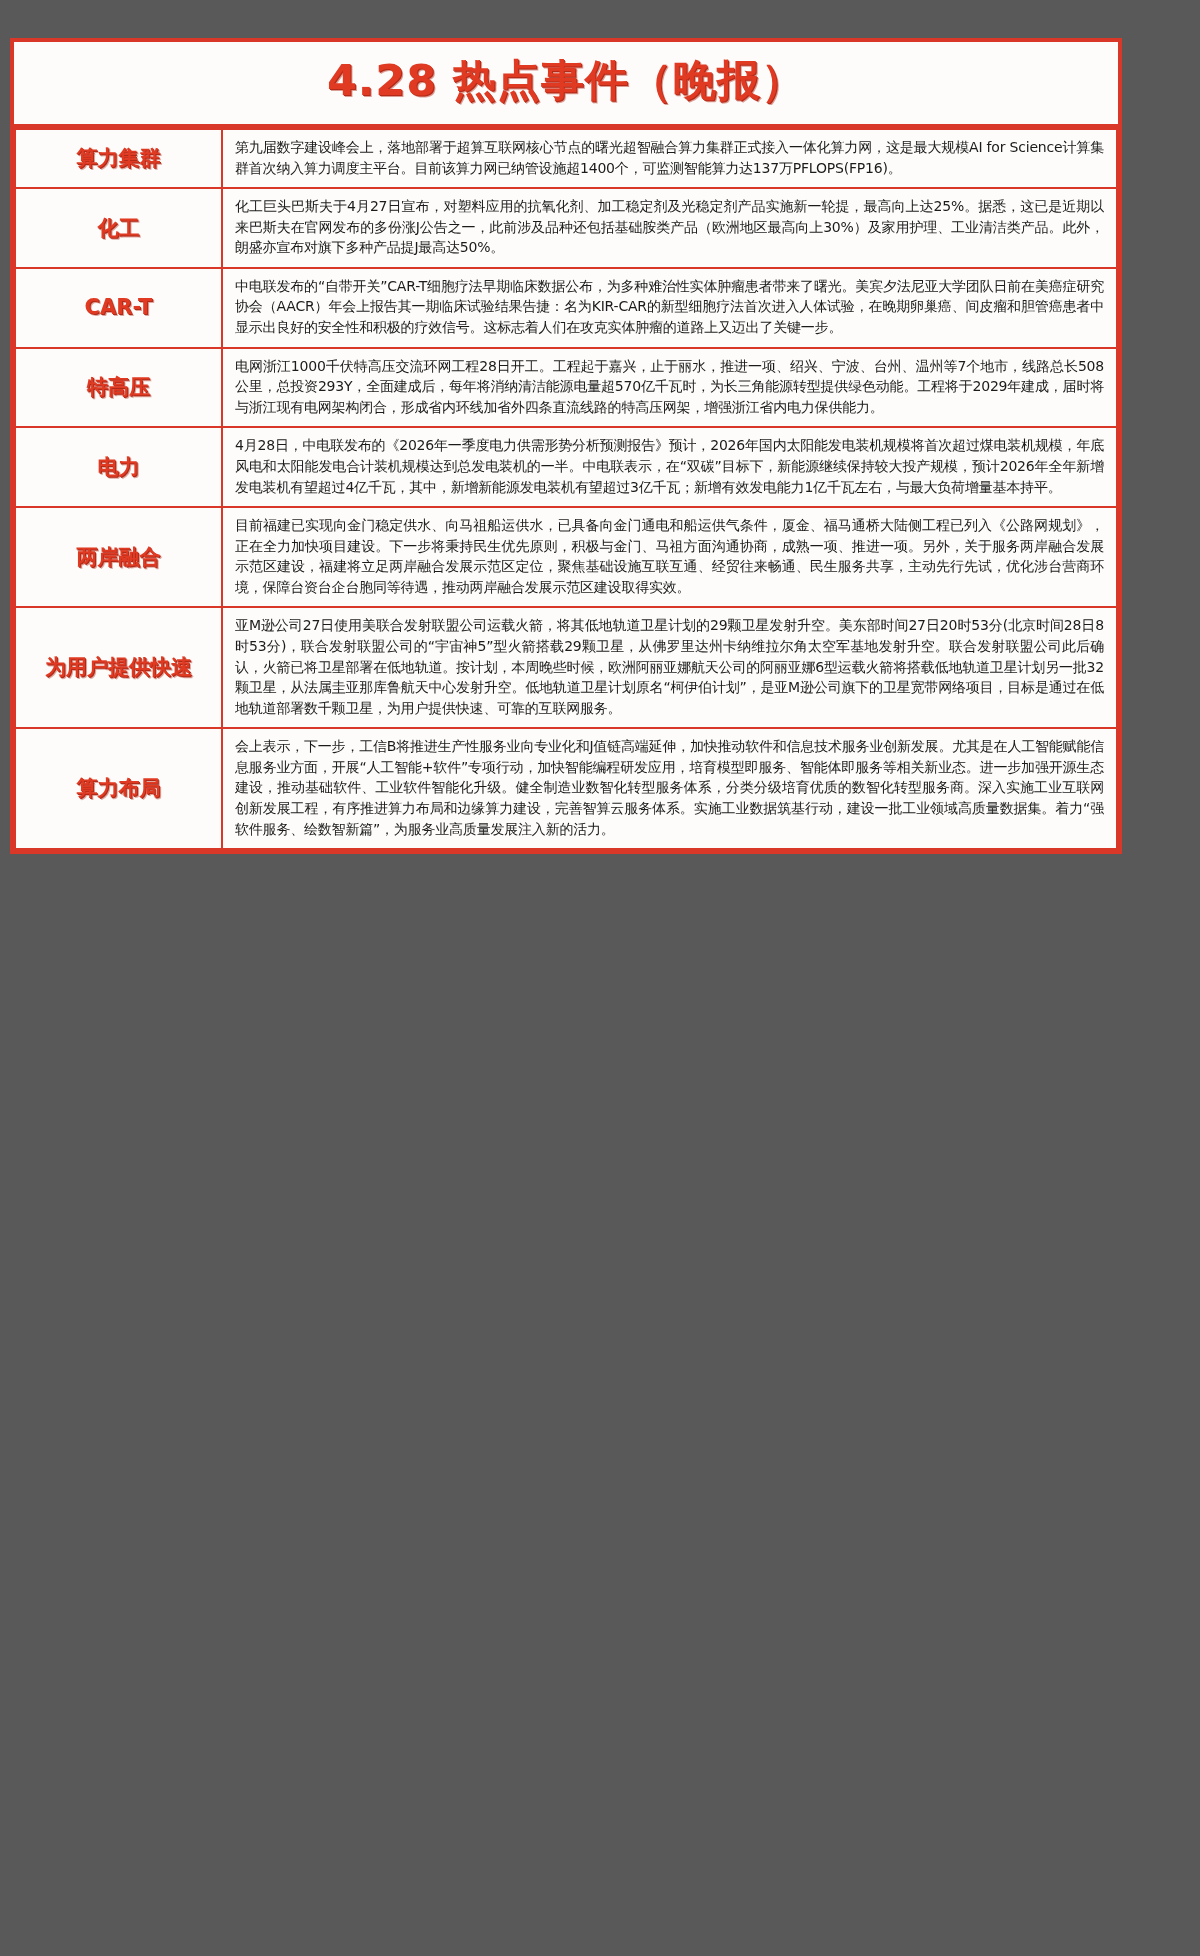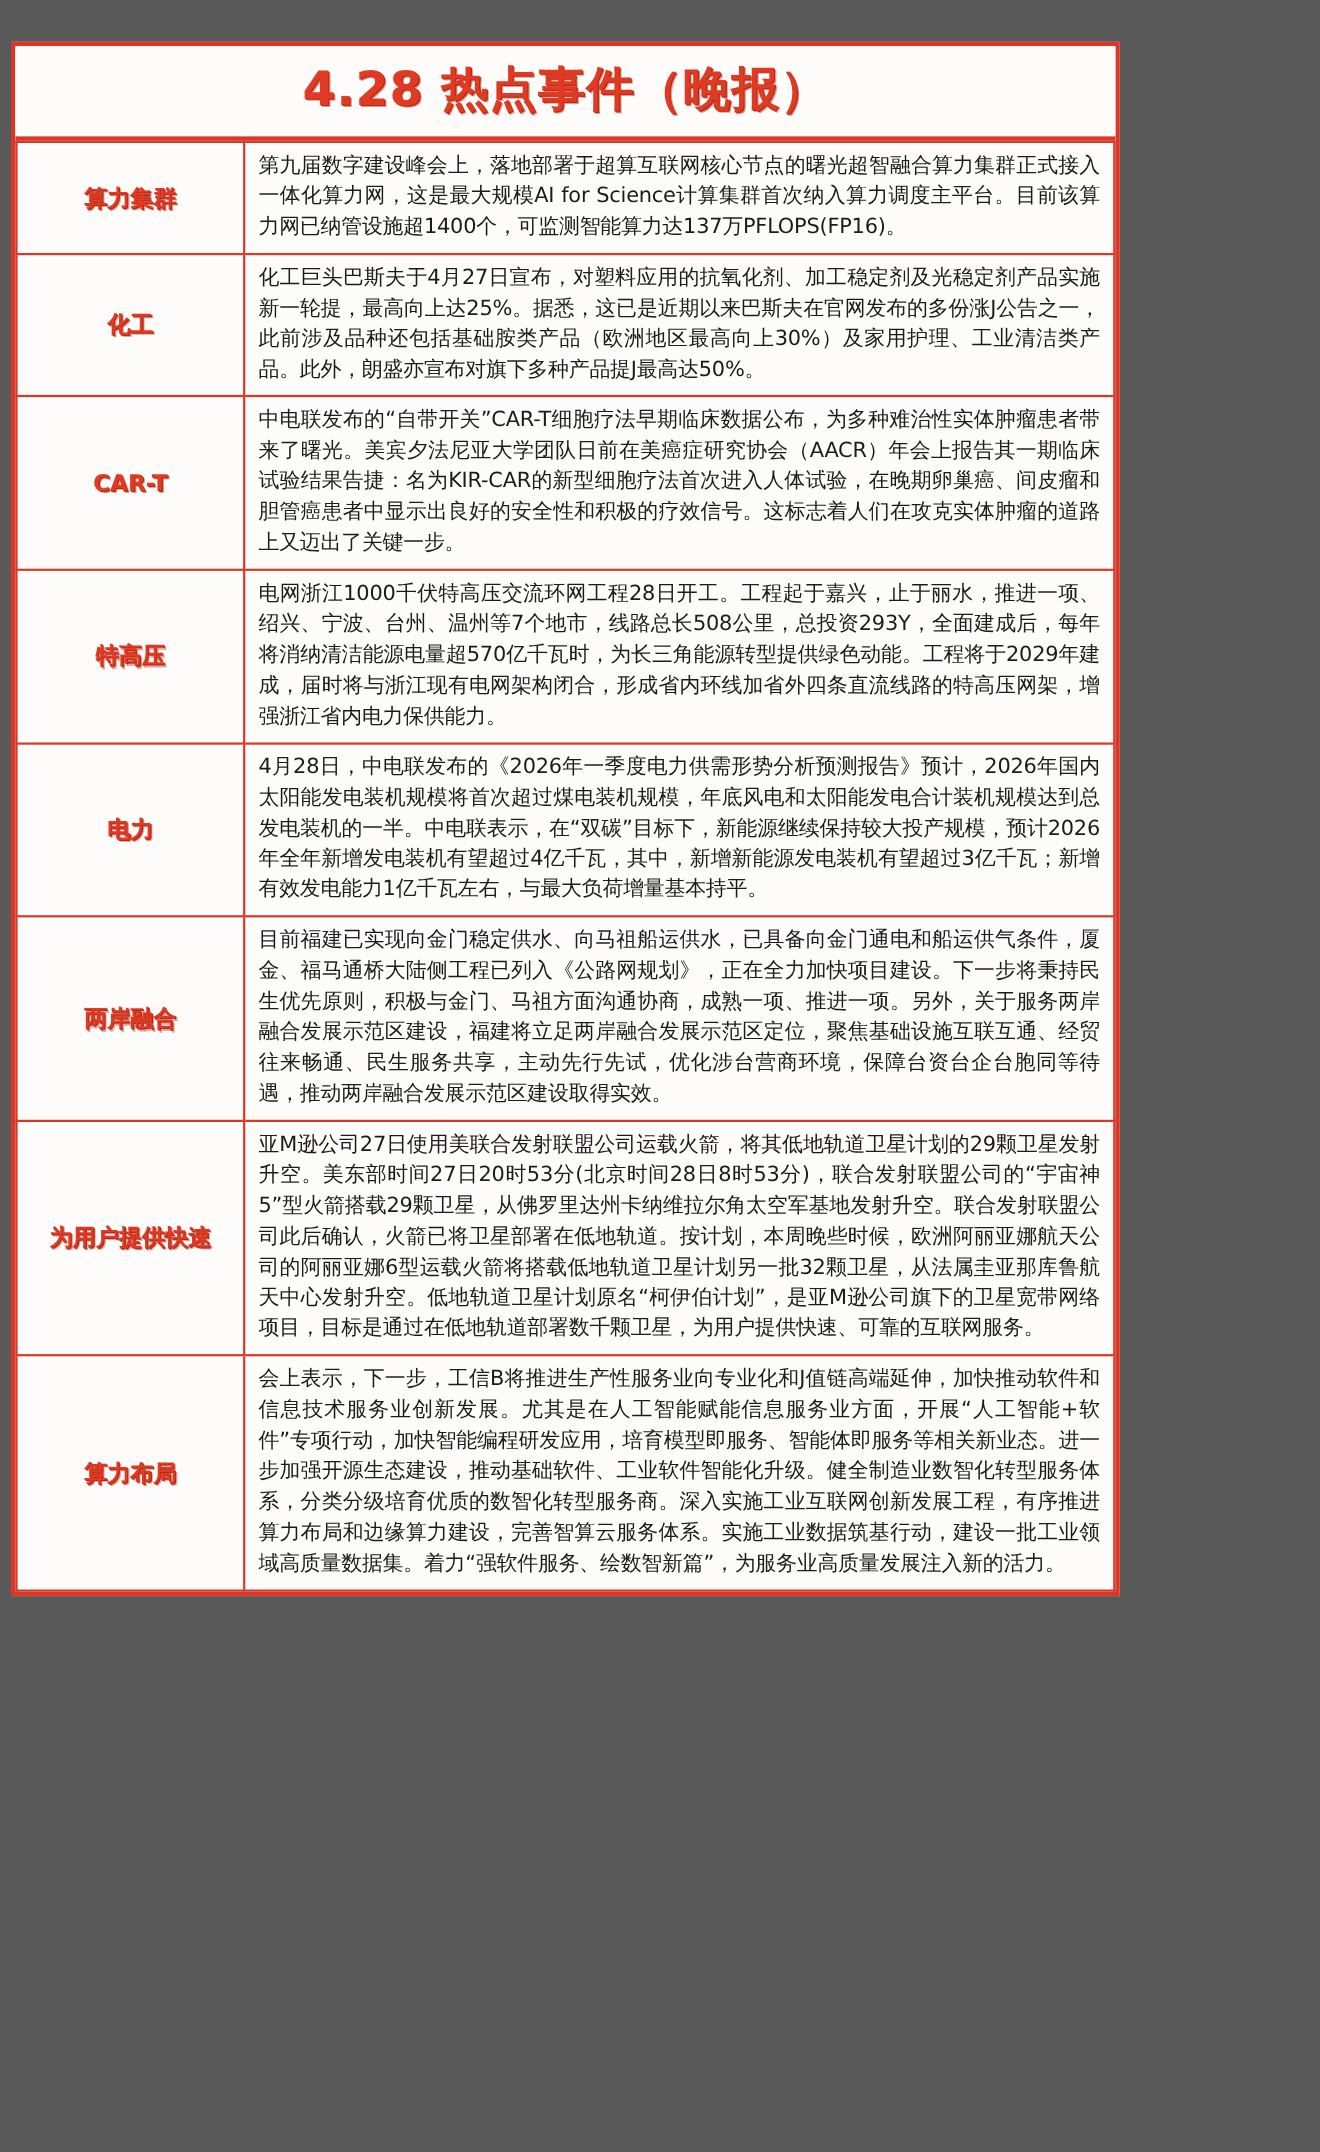--- a/index.html
+++ b/index.html
@@ -10,21 +10,21 @@
     width: 1200px;
     height: 1956px;
     background: #595959;
     font-family: "Liberation Sans", "DejaVu Sans", sans-serif;
     overflow: hidden;
   }
   .sheet {
     position: absolute;
     left: 10px;
     top: 38px;
-    width: 1008px;
+    width: 1112px;
     background: #fdfcfa;
     border: 4px solid #d93829;
     box-sizing: border-box;
   }
   .title-row {
     border-bottom: 4px solid #d93829;
     padding: 10px 0 14px 0;
     text-align: center;
     background: #fdfcfa;
   }
@@ -60,21 +60,21 @@
     color: #e03a23;
     text-shadow: 1px 1px 0 #b02a18, 2px 2px 0 rgba(176,42,24,.4);
     display: inline-block;
   }
   table.news td.body {
     padding: 7px 12px 9px 12px;
     vertical-align: top;
   }
   .body-text {
     font-family: "DejaVu Sans", sans-serif;
-    font-size: 19px;
+    font-size: 14px;
     line-height: 1.47;
     color: #1b1b1b;
     text-align: justify;
     text-justify: inter-character;
     letter-spacing: -0.2px;
   }
 </style>
 </head>
 <body>
 

